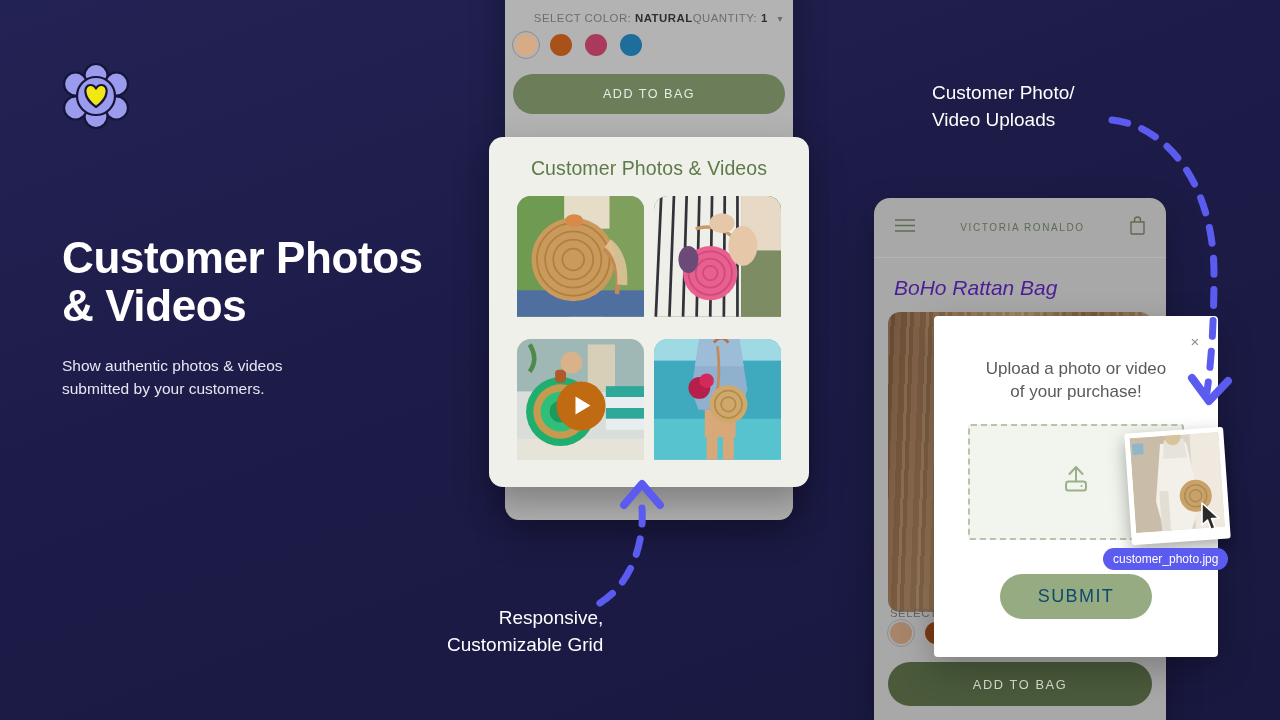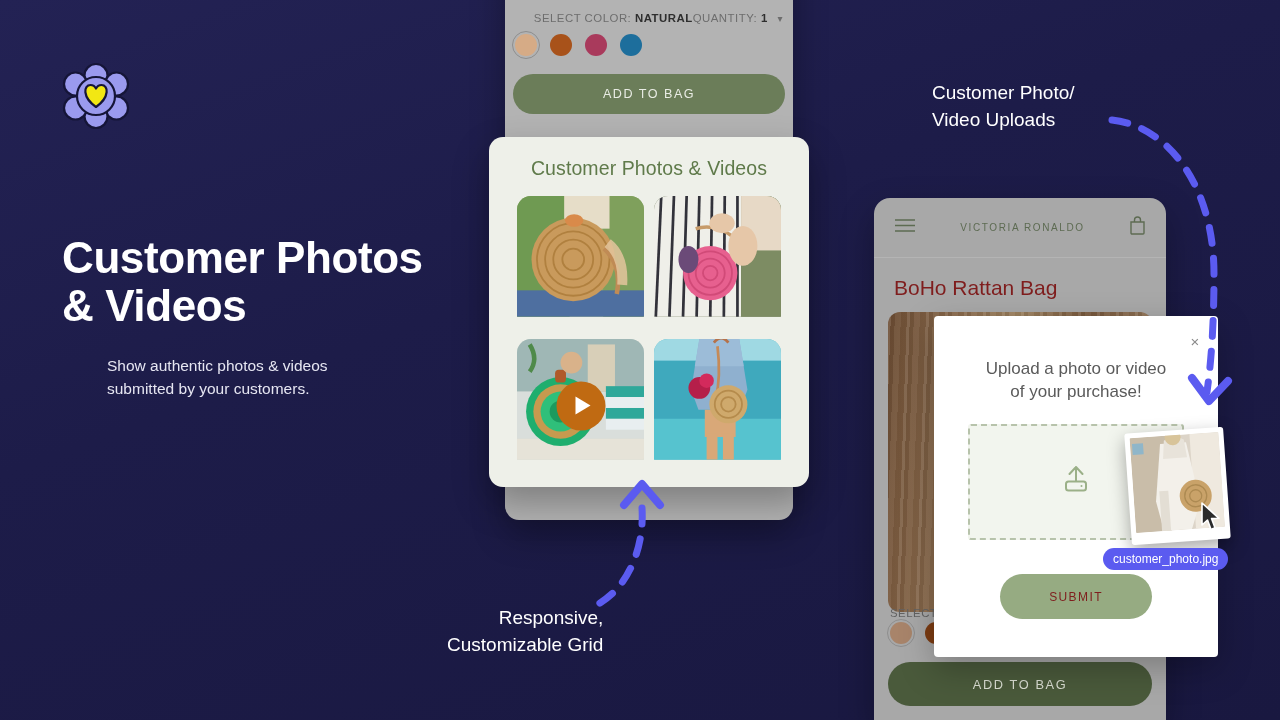--- a/index.html
+++ b/index.html
@@ -19,21 +19,21 @@
   #left-panel { position:absolute; left:62px; top:62px; width:400px; }
   .logo-wrap { position:relative; width:68px; height:68px; }
   .logo-wrap svg { display:block; }
   #hero-title {
     margin-top:104px;
     font-size:44px; line-height:1.09; font-weight:700;
     color:#ffffff; letter-spacing:-0.4px; white-space:pre-line;
   }
   #hero-sub {
     margin-top:24px;
-    font-size:15.5px; line-height:1.52; color:#e6e6f2; white-space:pre-line;margin-left:45px;
+    font-size:15.5px; line-height:1.52; color:#e6e6f2; white-space:pre-line;
   }
 
   
   #center-phone {
     position:absolute; left:505px; top:-58px; width:288px; height:578px;
     background:#b3b3b3; border-radius:14px;
     box-shadow:0 14px 34px rgba(0,0,0,.32);
   }
   #center-phone-inner { position:absolute; inset:0; padding:0 8px; }
   .pc-row {
@@ -86,21 +86,21 @@
   #right-phone {
     position:absolute; left:874px; top:198px; width:292px; height:522px;
     background:#a8a8a8; border-radius:16px 16px 0 0;
     box-shadow:0 14px 34px rgba(0,0,0,.3); overflow:hidden;
   }
   #rp-header {
     height:60px; display:flex; align-items:center; justify-content:space-between;
     padding:0 20px; border-bottom:1px solid rgba(255,255,255,.14);
   }
   #rp-brand { font-size:10px; letter-spacing:1.6px; color:#5d6b52; }
-  #rp-product-title { padding:18px 20px 10px; font-size:21px; color:#7f1d1d; }
+  #rp-product-title { padding:18px 20px 10px; font-size:21px; color:#4c1d95;font-style:italic; }
   #rp-photo {
     margin:2px 14px 0; height:300px; border-radius:12px;
     background:
       repeating-linear-gradient(92deg,
         rgba(255,255,255,.10) 0 3px, rgba(0,0,0,.06) 3px 7px,
         rgba(255,255,255,.05) 7px 13px, rgba(0,0,0,.03) 13px 19px),
       linear-gradient(96deg,#6b4c33 0%,#8a6a4c 22%,#a08461 44%,#7a5a3e 68%,#9c8062 100%);
   }
   #rp-select-label {
     position:absolute; left:16px; top:409px; font-size:11.4px;
@@ -128,22 +128,22 @@
     padding:42px 33px 0; text-align:center; font-size:17px; line-height:1.35;
     color:#5a5a5a; white-space:pre-line;
   }
   #dropzone {
     position:absolute; left:34px; right:34px; top:108px; height:116px;
     border:2px dashed #b7c3ab; border-radius:3px; background:#f2f5ee;
     display:flex; align-items:center; justify-content:center;
   }
   #submit-btn {
     position:absolute; left:66px; width:152px; height:45px; bottom:38px;
-    border:none; border-radius:24px; background:#96ab82; color:#7f1d1d;
-    font-size:12px; letter-spacing:1.4px; font-family:inherit; cursor:pointer;
+    border:none; border-radius:24px; background:#96ab82; color:#0c4a6e;
+    font-size:18px; letter-spacing:1.4px; font-family:inherit; cursor:pointer;
   }
 
   
   #photo-thumb {
     position:absolute; left:1128px; top:430px; width:99px; height:112px;
     background:#fff; border-radius:3px; padding:5px 5px 12px;
     transform:rotate(-4deg);
     box-shadow:0 7px 18px rgba(0,0,0,.34);
   }
   #photo-thumb .pic { width:100%; height:100%; border-radius:1px; }

